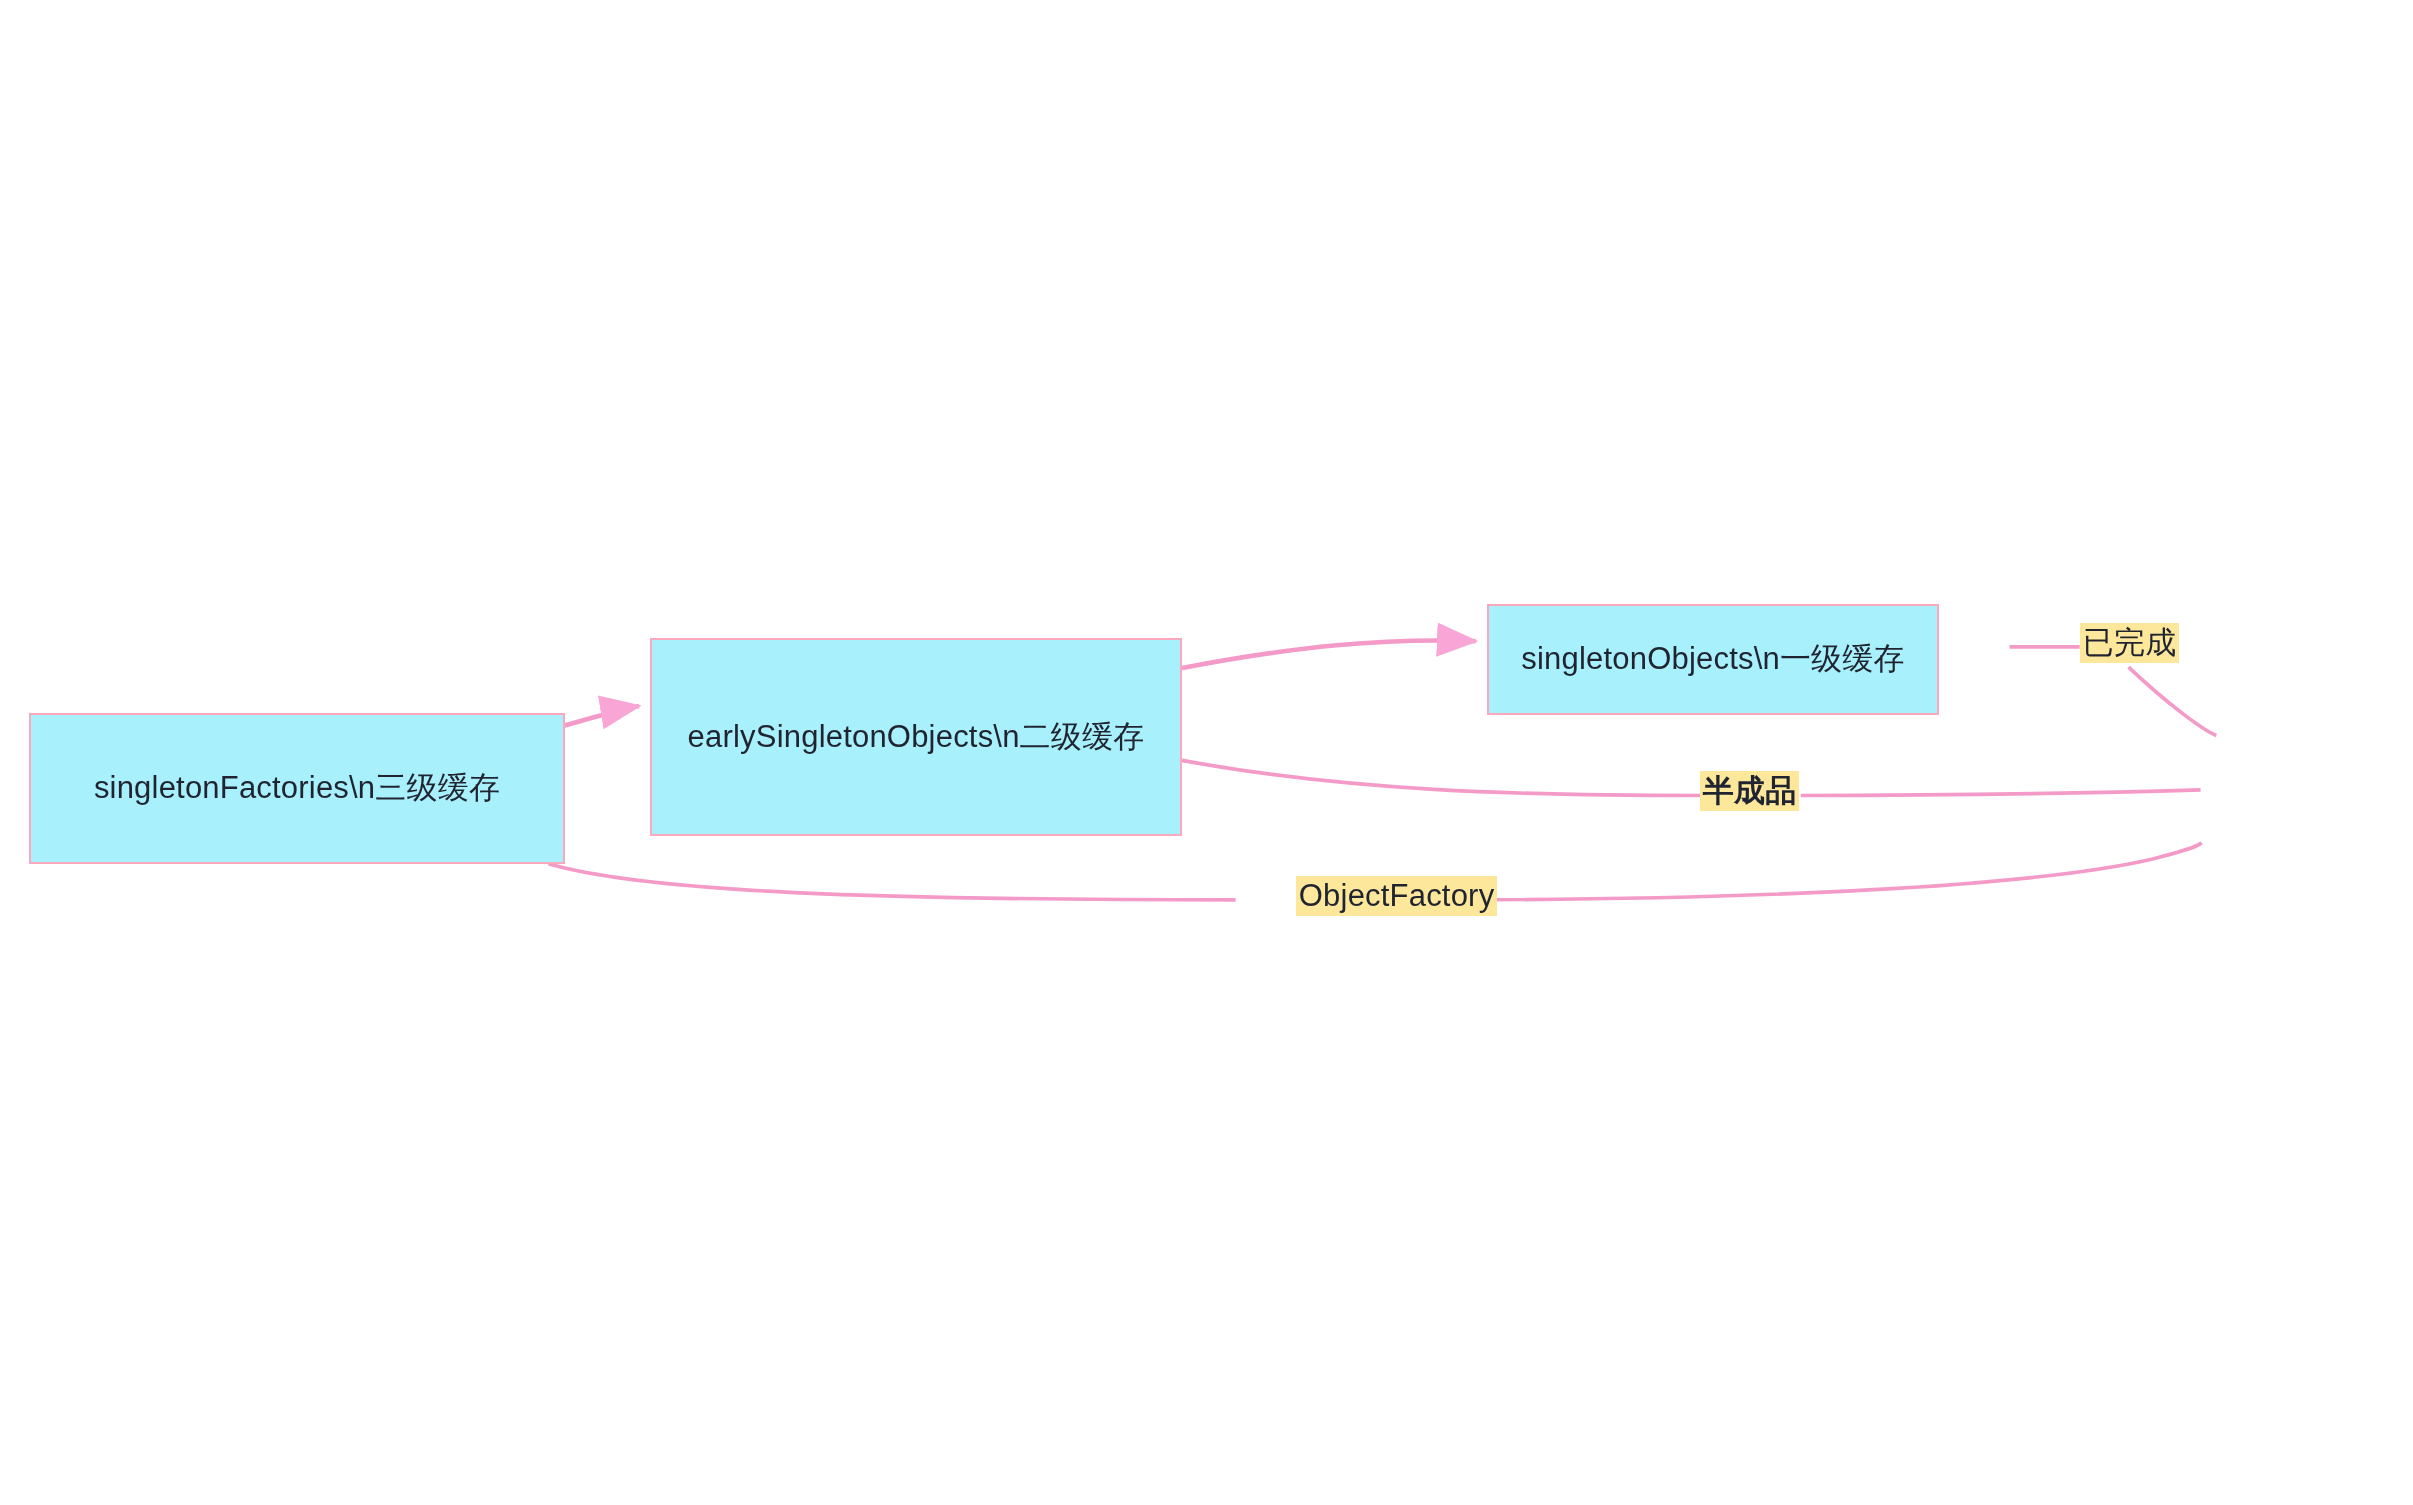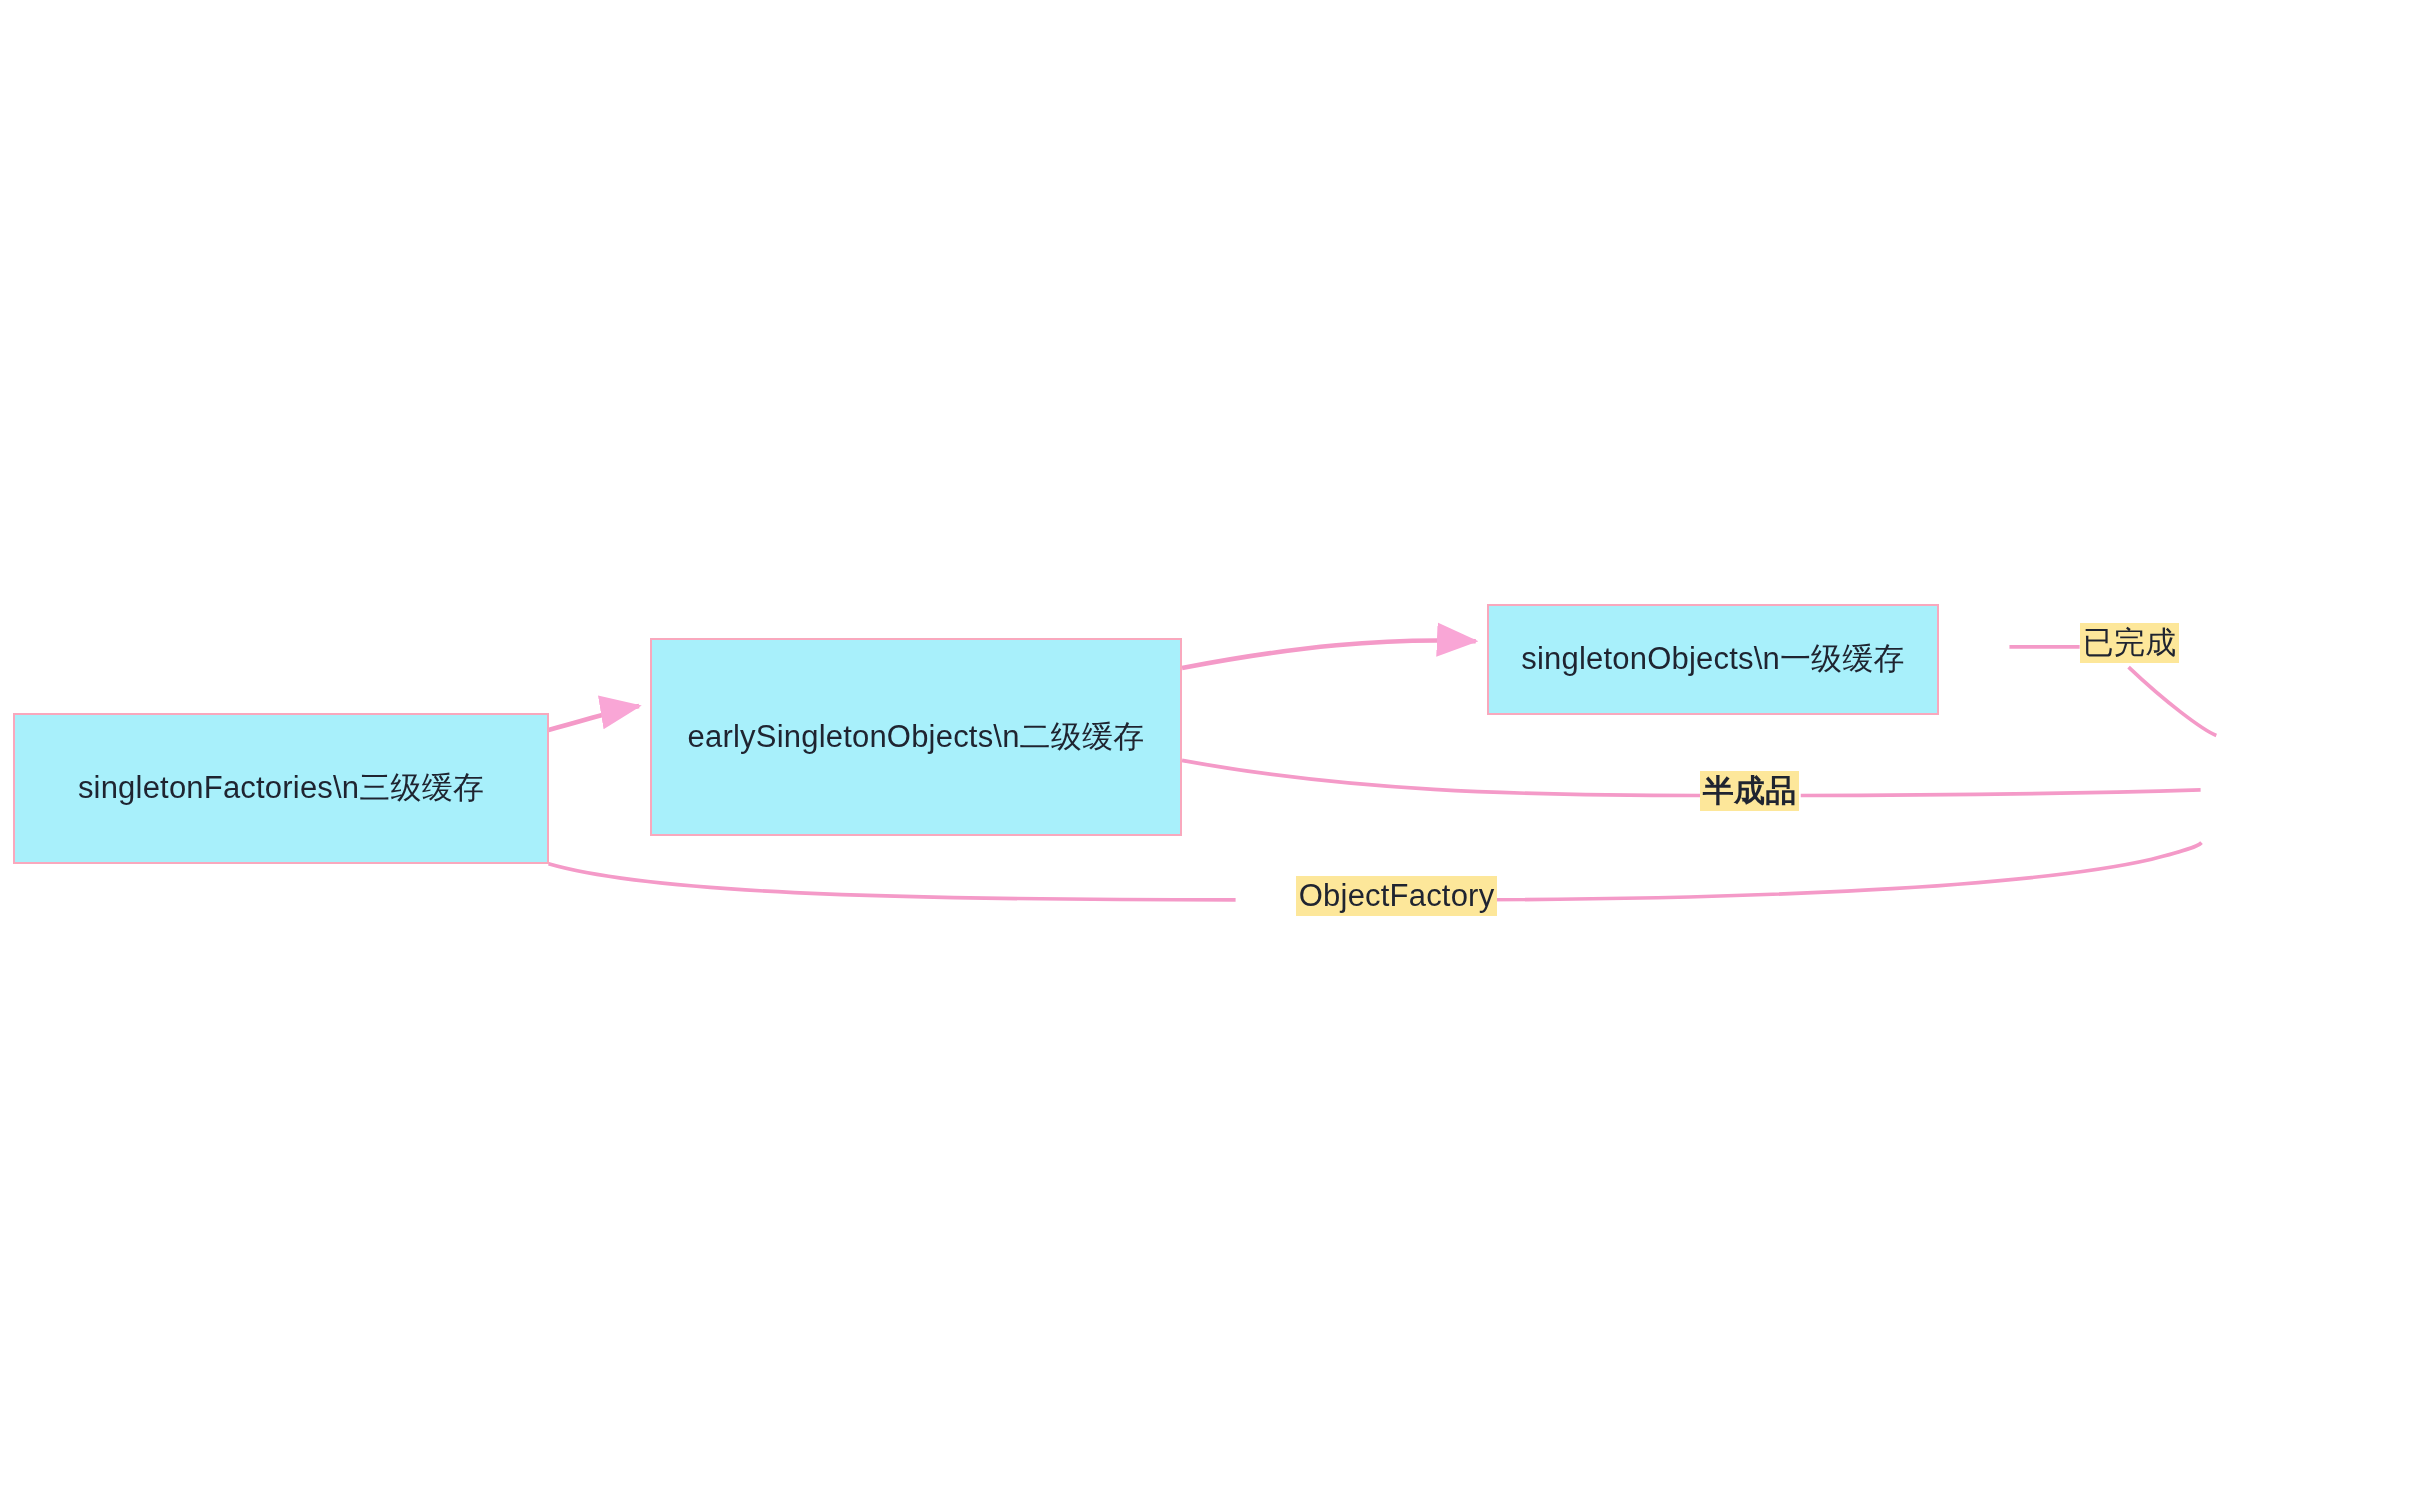--- a/index.html
+++ b/index.html
@@ -76,21 +76,21 @@
     <path d="M 2176,700 C 2210,700 2232,700 2252,700" fill="none" stroke="#f49ac8" stroke-width="4"></path>
     <path d="M 2305,722 C 2345,760 2385,790 2400,796" fill="none" stroke="#f49ac8" stroke-width="4"></path>
 
     <path d="M 1280,823 C 1460,856 1640,861 1841,861" fill="none" stroke="#f49ac8" stroke-width="4"></path>
     <path d="M 1950,861 C 2120,861 2280,858 2383,855" fill="none" stroke="#f49ac8" stroke-width="4"></path>
 
     <path d="M 594,935 C 700,966 950,974 1338,974" fill="none" stroke="#f49ac8" stroke-width="4"></path>
     <path d="M 1560,974 C 1900,974 2200,960 2330,930 C 2370,920 2380,916 2384,912" fill="none" stroke="#f49ac8" stroke-width="4"></path>
   </svg>
 
-  <div class="node-box" style="left:13px; top:713px; width:536px; height:151px;">
+  <div class="node-box" style="left:29px; top:713px; width:536px; height:151px;">
     <span class="node-label">singletonFactories\n三级缓存</span>
   </div>
 
   <div class="node-box" style="left:650px; top:638px; width:532px; height:198px;">
     <span class="node-label">earlySingletonObjects\n二级缓存</span>
   </div>
 
   <div class="node-box" style="left:1487px; top:604px; width:452px; height:111px;">
     <span class="node-label">singletonObjects\n一级缓存</span>
   </div>

